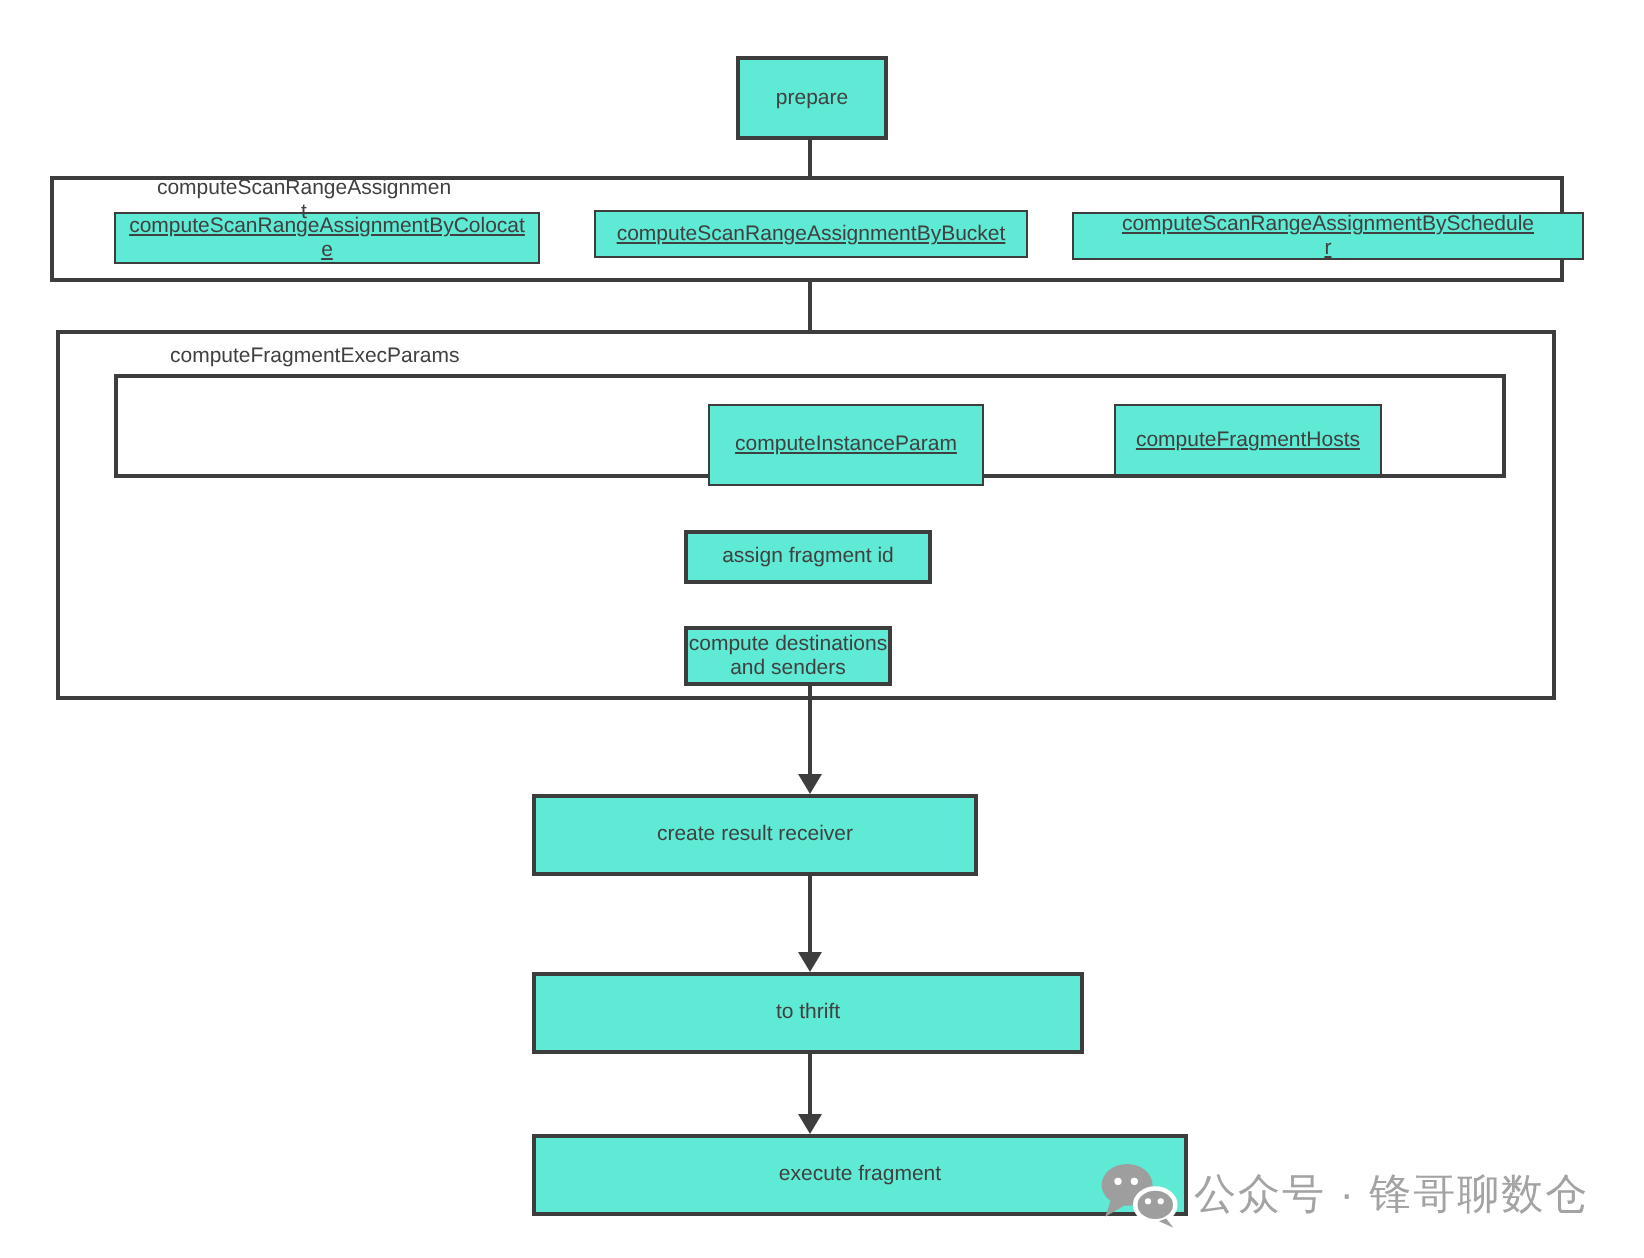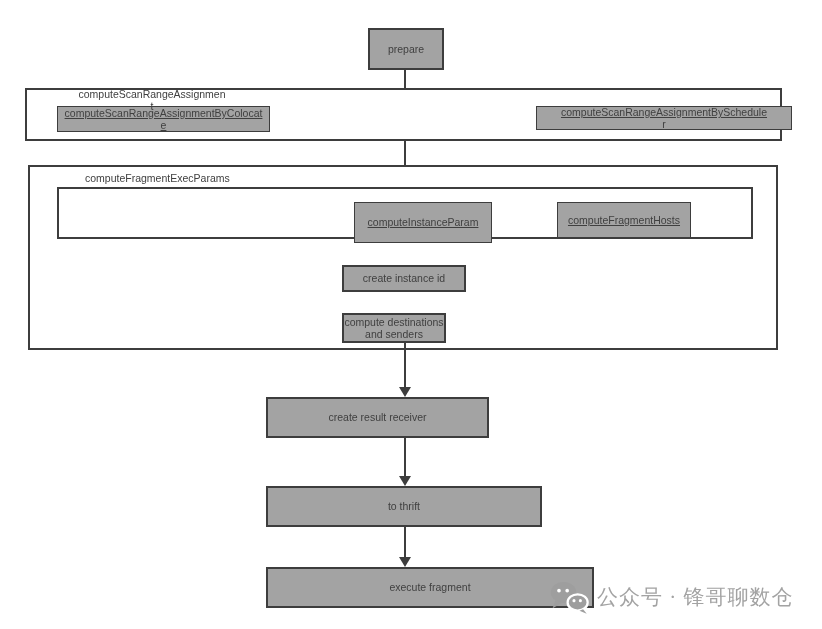--- a/index.html
+++ b/index.html
@@ -12,21 +12,21 @@
     position:relative;
     width:822px;height:629px;
     background:#ffffff;
     font-family:"Liberation Sans","DejaVu Sans",sans-serif;
     color:var(--text);
     overflow:hidden;
   }
   .node{
     position:absolute;
     border:2px solid var(--line);
-    background:#a3a3a3;
+    background:#5eead4;
     display:flex;
     align-items:center;
     justify-content:center;
     text-align:center;
     font-size:10.5px;
     line-height:1.15;
     white-space:pre-line;
     box-sizing:border-box;
   }
   .thin{border-width:1.5px;text-decoration:underline;}
@@ -56,21 +56,20 @@
     border-left:6px solid transparent;
     border-right:6px solid transparent;
     border-top:10px solid var(--line);
   }
   .watermark{
     position:absolute;
     left:549px;top:580px;
     display:flex;
     align-items:center;
     gap:8px;
-    font-family:Liberation Serif, serif;
   }
   .wm-text{
     font-size:21px;
     color:var(--wm);
     letter-spacing:1px;
     white-space:nowrap;
   }
 </style>
 </head>
 <body>
@@ -93,39 +92,40 @@
   <div class="arrow-head" style="left:399px;top:476px"></div>
 
   <div class="vline" style="left:404px;top:527px;height:31px"></div>
   <div class="arrow-head" style="left:399px;top:557px"></div>
 
   <div class="container" style="left:25px;top:88px;width:757px;height:53px"></div>
 
   <div class="node thin" style="left:57px;top:106px;width:213px;height:26px">computeScanRangeAssignmentByColocat
 e</div>
 
+  <div class="node thin" style="left:297px;top:105px;width:217px;height:24px">computeScanRangeAssignmentByBucket</div>
 
   <div class="node thin" style="left:536px;top:106px;width:256px;height:24px">computeScanRangeAssignmentBySchedule
 r</div>
 
   <div class="grouplabel center" style="left:30px;top:89px;width:148px">computeScanRangeAssignmen
 t</div>
 
   <div class="container" style="left:28px;top:165px;width:750px;height:185px"></div>
 
   <div class="grouplabel" style="left:37px;top:173px">computeFragmentExecParams</div>
 
   <div class="container" style="left:57px;top:187px;width:696px;height:52px"></div>
 
 
   <div class="node thin" style="left:354px;top:202px;width:138px;height:41px">computeInstanceParam</div>
 
   <div class="node thin" style="left:557px;top:202px;width:134px;height:36px">computeFragmentHosts</div>
 
-  <div class="node" style="left:342px;top:265px;width:124px;height:27px">create instance id</div>
+  <div class="node" style="left:342px;top:265px;width:124px;height:27px">assign fragment id</div>
 
   <div class="node" style="left:342px;top:313px;width:104px;height:30px">compute destinations
 and senders</div>
 
   <div class="vline" style="left:404px;top:343px;height:45px"></div>
   <div class="arrow-head" style="left:399px;top:387px"></div>
 
   <div class="node" style="left:368px;top:28px;width:76px;height:42px">prepare</div>
 
   <div class="node" style="left:266px;top:397px;width:223px;height:41px">create result receiver</div>

